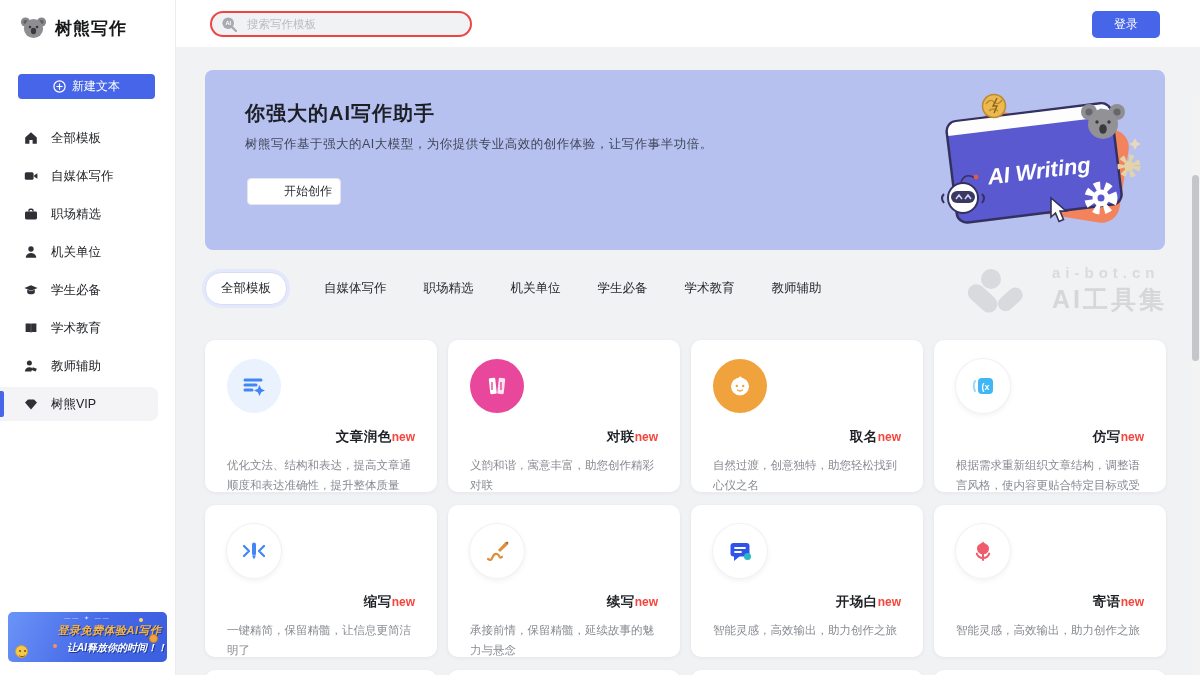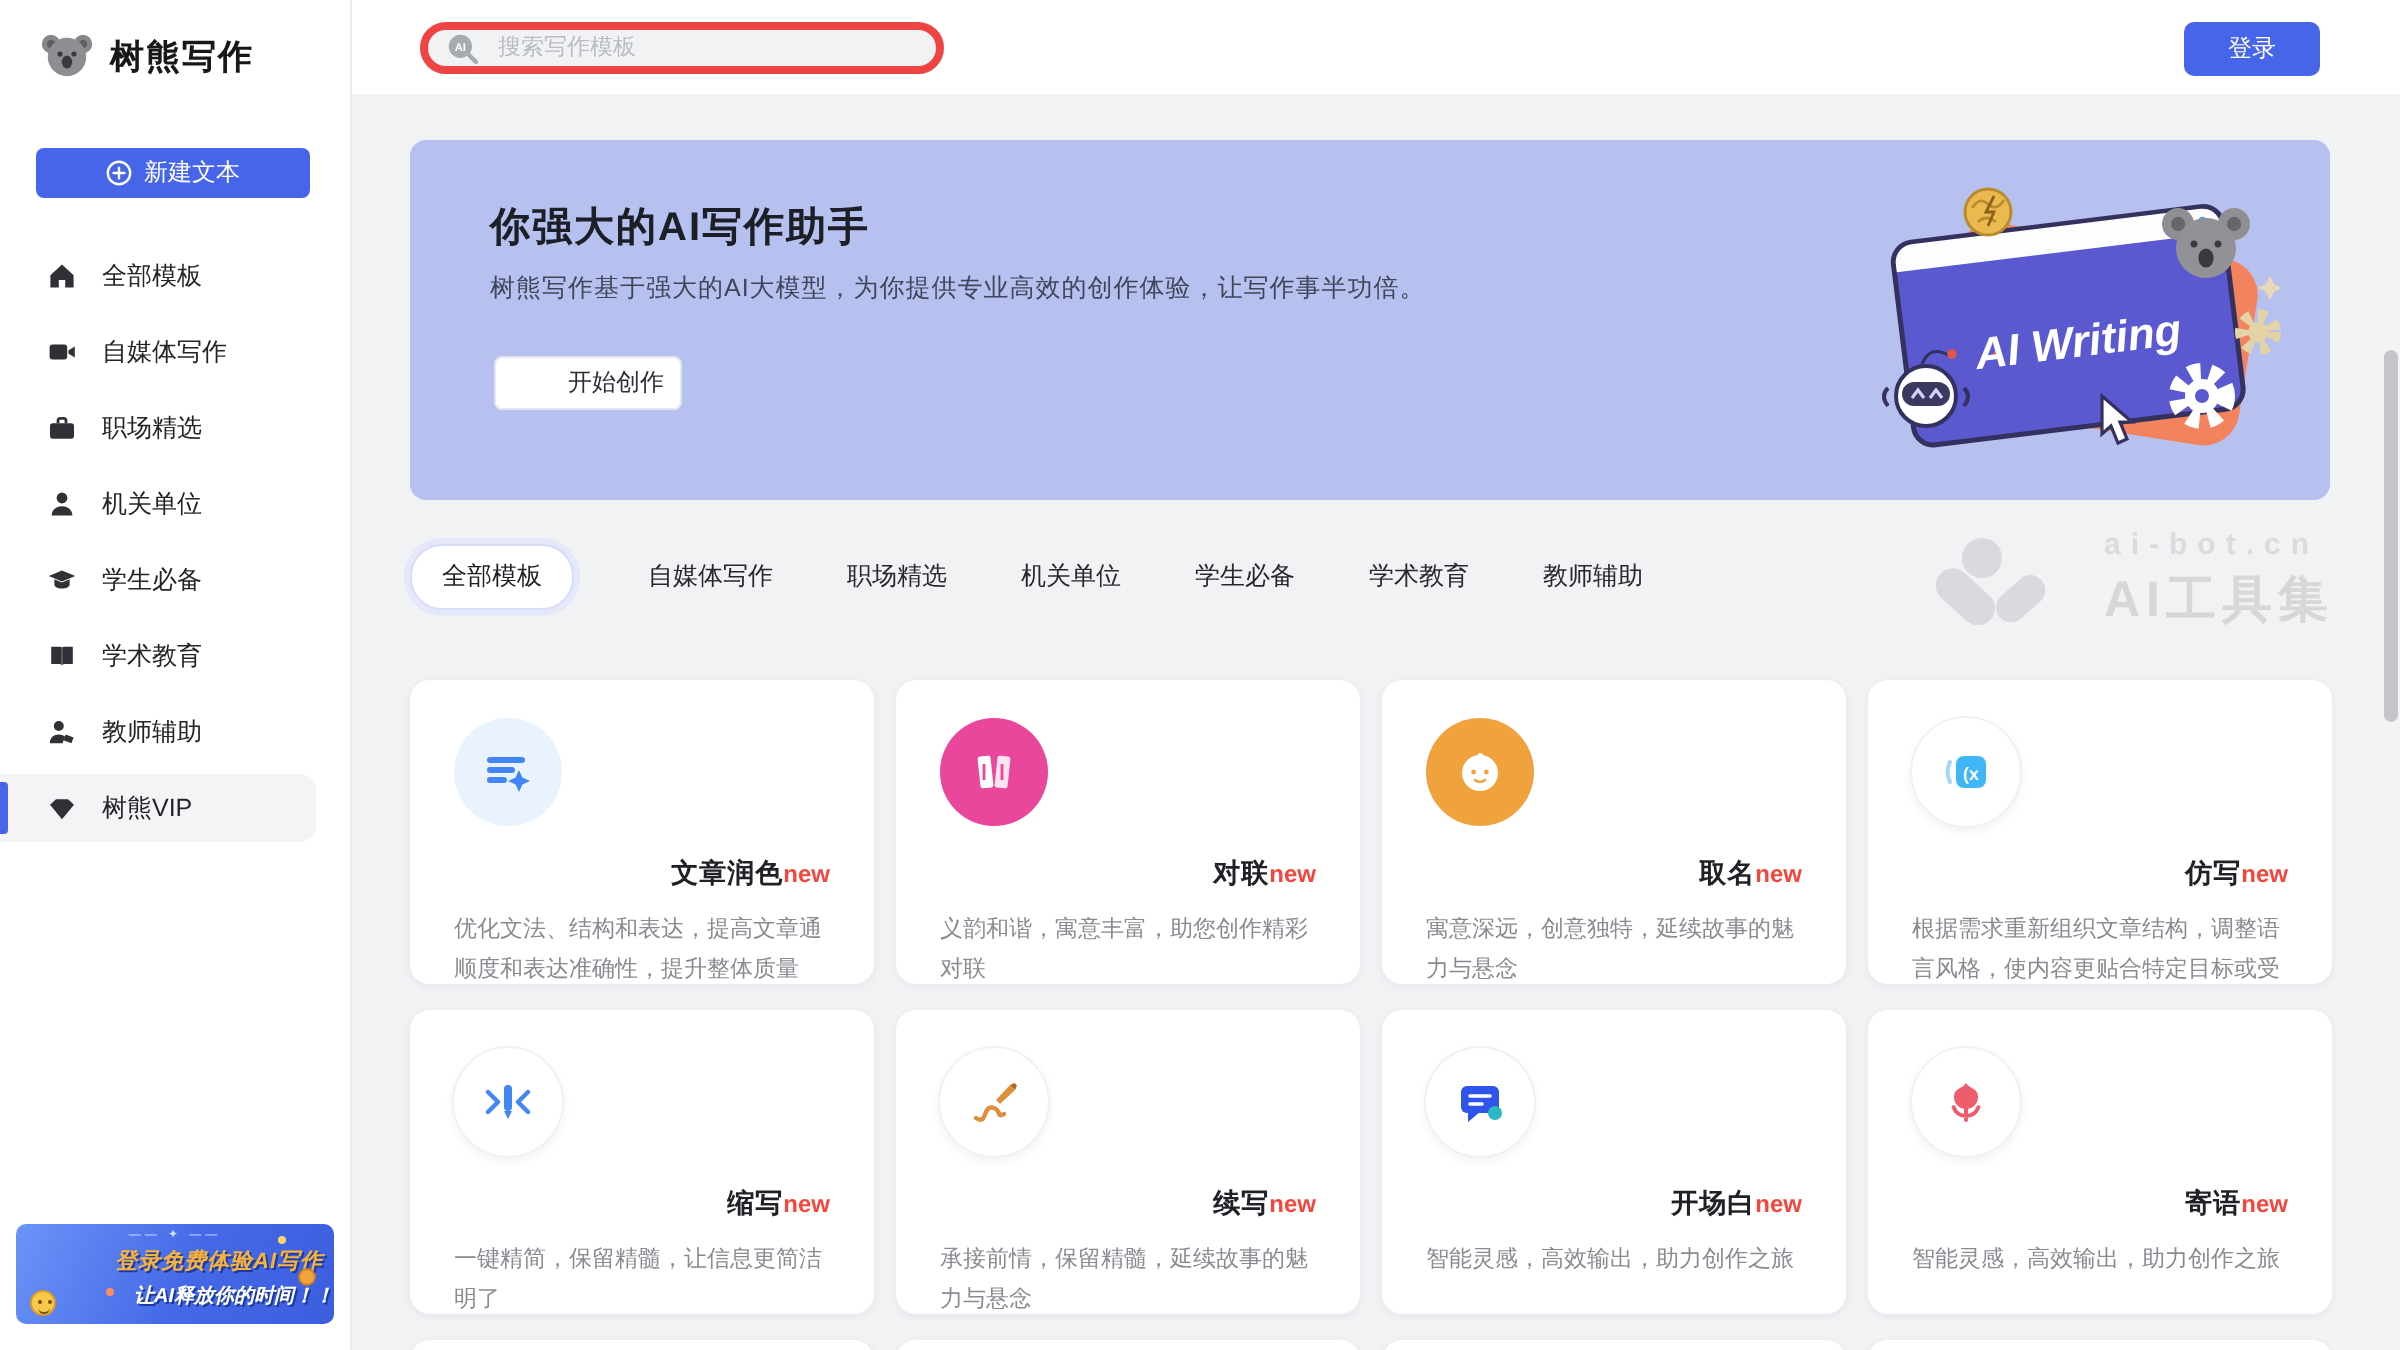--- a/index.html
+++ b/index.html
@@ -23,21 +23,21 @@
   .promo-line1 { margin-top:11px; text-align:center; color:#f7b23b; font-weight:bold; font-style:italic; font-size:11px; text-shadow:1px 1px 0 #1d3a9e; letter-spacing:.5px;padding-left:44px; }
   .promo-line2 { margin-top:3px; text-align:right; color:#fff; font-weight:bold; font-style:italic; font-size:10px; text-shadow:1px 1px 0 #1d3a9e; }
   .promo-face { position:absolute; left:7px; bottom:4px; width:13px; height:13px; background:#f7c948; border-radius:50%; border:1px solid #d89b2d; }
   .promo-face::before { content:""; position:absolute; left:3px; top:4px; width:2px; height:2px; background:#7a4d12; border-radius:50%; box-shadow:5px 0 0 #7a4d12; }
   .promo-face::after { content:""; position:absolute; left:3px; top:7px; width:6px; height:3px; border-bottom:1.5px solid #7a4d12; border-radius:0 0 6px 6px; }
   .promo-coin { position:absolute; right:9px; top:22px; width:9px; height:9px; background:#f2a33c; border:1px solid #c77f1f; border-radius:50%; }
   .promo-spark { position:absolute; right:24px; top:6px; width:4px; height:4px; background:#ffd66e; border-radius:50%; box-shadow:-86px 26px 0 #ff8d5e; }
 
   
   .topbar { position:absolute; left:176px; top:0; width:1024px; height:48px; background:#fff; border-bottom:1px solid #f2f2f3; z-index:4; }
-  .search { position:absolute; left:34px; top:11px; width:262px; height:26px; border-radius:13px; background:#f1f2f4; border:4px solid #ef4444; display:flex; align-items:center; padding-left:9px; gap:9px; }
+  .search { position:absolute; left:34px; top:11px; width:262px; height:26px; border-radius:13px; background:#f1f2f4; border:2px solid #ef4444; display:flex; align-items:center; padding-left:9px; gap:9px; }
   .search input { border:none; background:transparent; outline:none; font-size:11.5px; color:#333; width:190px; font-family:inherit; }
   .search input::placeholder { color:#b9bcc2; }
   .login-btn { position:absolute; right:40px; top:11px; width:68px; height:27px; background:#4765E8; color:#fff; border:none; border-radius:5px; font-size:12px; cursor:pointer; font-family:inherit; }
 
   
   .content { position:absolute; left:176px; top:48px; width:1024px; height:642px; background:#f1f2f4;text-decoration:underline; }
 
   .hero { position:absolute; left:29px; top:22px; width:960px; height:180px; border-radius:8px; background:#b6c1ef; }
   .hero-title { position:absolute; left:40px; top:30px; font-size:20px; font-weight:bold; color:#1c1f26; letter-spacing:1px; }
   .hero-sub { position:absolute; left:40px; top:66px; font-size:12.5px; color:#40465a; letter-spacing:.5px; }
@@ -296,21 +296,21 @@
             <path d="M14 5.5 q3 1.5 0 4" stroke="#fff" stroke-width="2" fill="none" stroke-linecap="round"></path>
             <circle cx="10.8" cy="14" r="1.2" fill="#F0A23C"></circle>
               <circle cx="17.2" cy="14" r="1.2" fill="#F0A23C"></circle>
             <path d="M11.5 18 q2.5 2 5 0" stroke="#F0A23C" stroke-width="1.3" fill="none" stroke-linecap="round"></path>
           </svg>
         </div>
         <div class="card-title-row">
           <span class="card-title">取名</span>
           <span class="card-badge">new</span>
         </div>
-        <div class="card-desc">寓意深远，创意独特，延续故事的魅力与悬念</div>
+        <div class="card-desc">自然过渡，创意独特，助您轻松找到心仪之名</div>
       </div>
 
       <div class="card">
         <div class="card-icon ic-ring">
           <svg width="28" height="28" viewBox="0 0 28 28">
             <path d="M6 9 q-2.5 5 0 10" stroke="#9fd8f8" stroke-width="2" fill="none" stroke-linecap="round"></path>
             <rect x="9" y="6" width="15" height="16" rx="4" fill="#3FB6F5"></rect>
             <text x="16.5" y="17.8" font-size="9" font-weight="bold" fill="#fff" text-anchor="middle" font-family="Liberation Sans, sans-serif">(x</text>
           </svg>
         </div>

